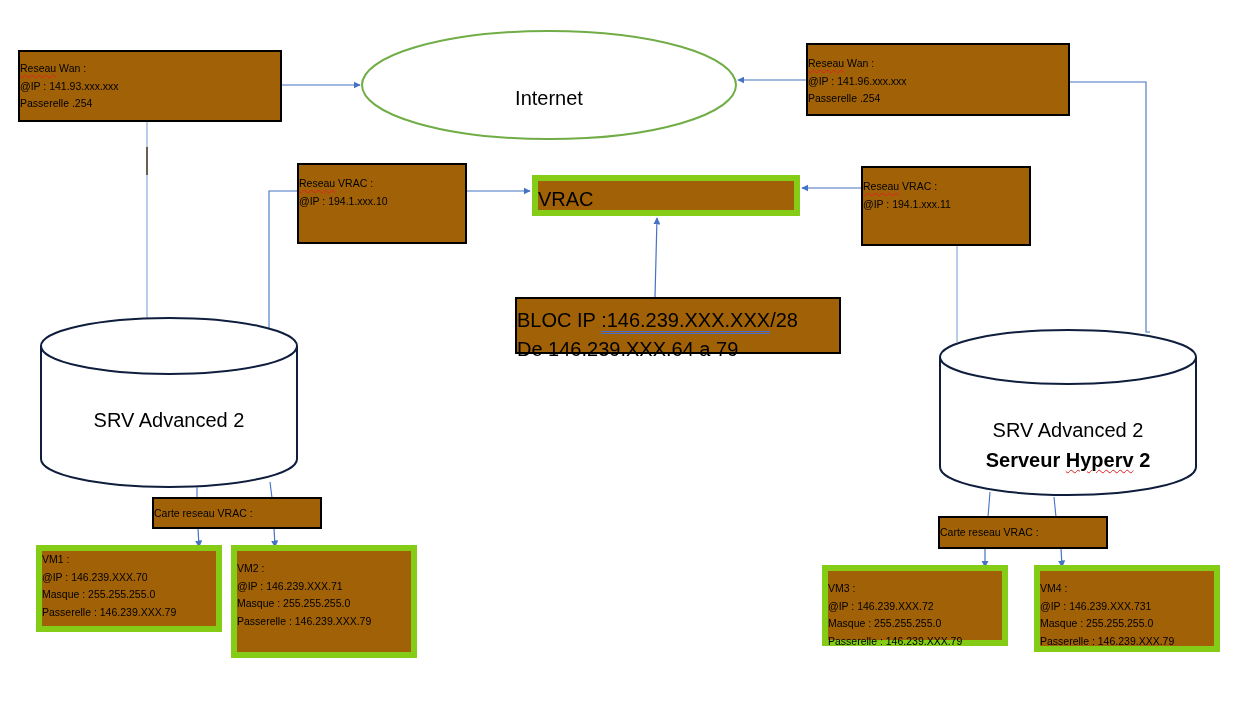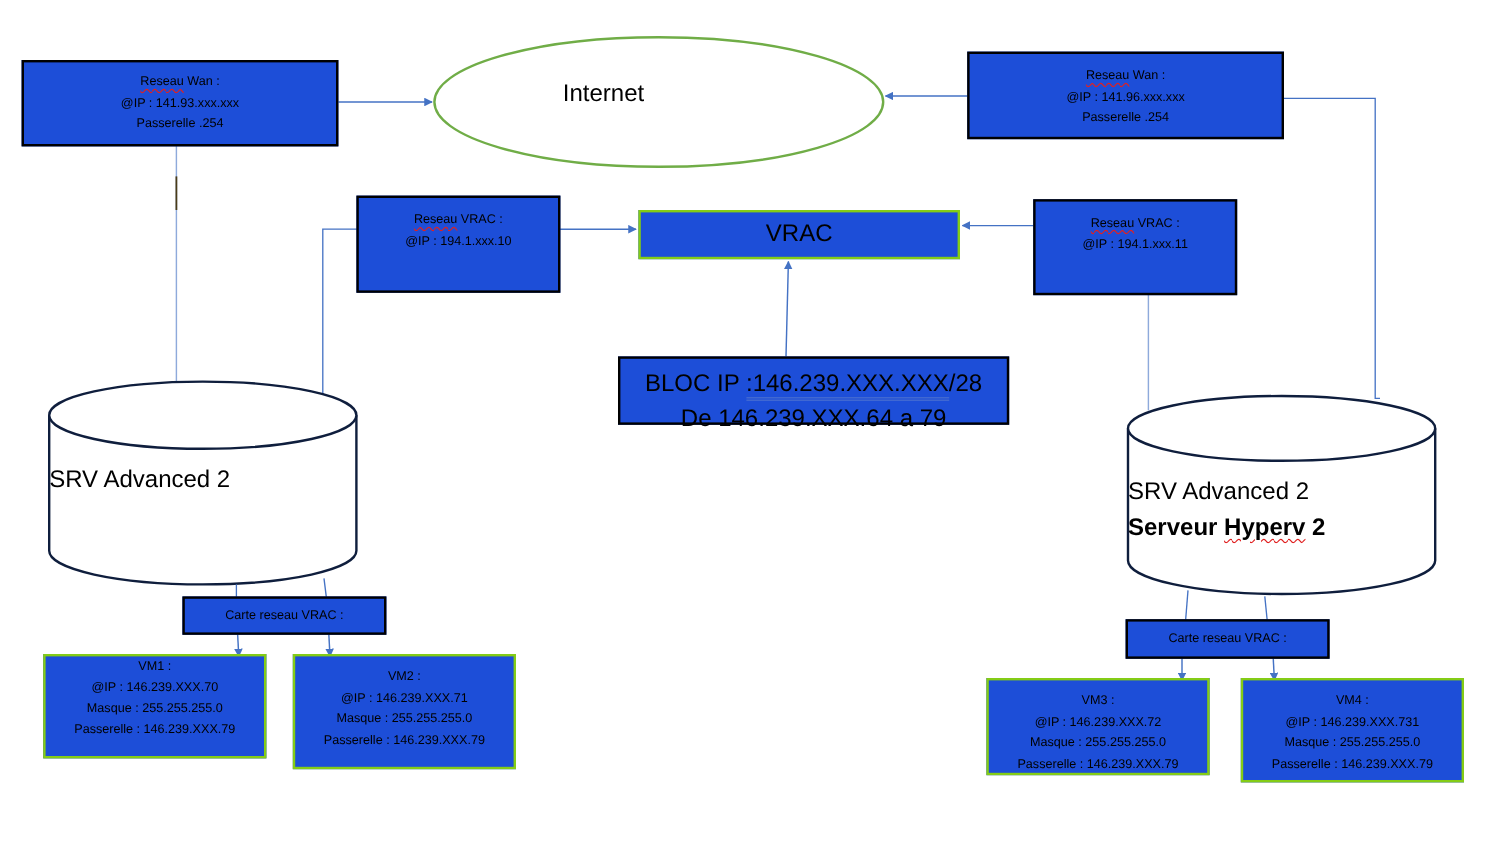--- a/index.html
+++ b/index.html
@@ -1,26 +1,26 @@
 <!DOCTYPE html>
 <html><head>
 <meta charset="utf-8">
 <style>
   html, body { margin: 0; padding: 0; background: #ffffff; }
   body { width: 1245px; height: 701px; position: relative; overflow: hidden;
          font-family: "Liberation Sans", sans-serif; color: #000; }
   #diagram { position: absolute; left: 0; top: 0; }
-  .box { position: absolute; box-sizing: border-box; background: #1d4ed8; text-align: center; }
+  .box { position: absolute; box-sizing: border-box; background: #a16207; text-align: left; }
   .box.black { border: 2px solid #000; }
-  .box.navy  { border: 2px solid #84cc16; }
+  .box.navy  { border: 6px solid #84cc16; }
   .small { font-size: 10.5px; line-height: 17.5px; }
   .spell { text-decoration: underline wavy #e02020; text-decoration-thickness: 1px; text-underline-offset: 2px; }
   .big { font-size: 20px; }
   .line { display: block; white-space: nowrap; }
-  .lbl { position: absolute; white-space: nowrap; }
+  .lbl { position: absolute; text-align: center; white-space: nowrap; margin-top: 20px; }
   .cyl-text { font-size: 20px; line-height: 30px; }
   .bold { font-weight: bold; }
   .dbl { border-bottom: 3px double #4a6fd0; padding-bottom: 0; }
 </style>
 </head>
 <body>
 
 <svg id="diagram" width="1245" height="701">
   <defs>
     <marker id="arr" viewBox="0 0 10 10" refX="9" refY="5" markerWidth="6" markerHeight="6" orient="auto-start-reverse">
@@ -114,21 +114,21 @@
 
 <div class="box black small" style="left:152px; top:497px; width:170px; height:32px; line-height:28px;">Carte reseau VRAC :</div>
 <div class="box black small" style="left:938px; top:516px; width:170px; height:33px; line-height:29px;">Carte reseau VRAC :</div>
 
 <div class="box navy small" style="left:36px; top:545px; width:186px; height:87px; padding-top:0;">
   <span class="line">VM1 :</span>
   <span class="line">@IP : 146.239.XXX.70</span>
   <span class="line">Masque : 255.255.255.0</span>
   <span class="line">Passerelle : 146.239.XXX.79</span>
 </div>
-<div class="box navy small" style="left:244px; top:545px; width:186px; height:96px; padding-top:9px;">
+<div class="box navy small" style="left:231px; top:545px; width:186px; height:113px; padding-top:9px;">
   <span class="line">VM2 :</span>
   <span class="line">@IP : 146.239.XXX.71</span>
   <span class="line">Masque : 255.255.255.0</span>
   <span class="line">Passerelle : 146.239.XXX.79</span>
 </div>
 <div class="box navy small" style="left:822px; top:565px; width:186px; height:81px; padding-top:9px;">
   <span class="line">VM3 :</span>
   <span class="line">@IP : 146.239.XXX.72</span>
   <span class="line">Masque : 255.255.255.0</span>
   <span class="line">Passerelle : 146.239.XXX.79</span>

